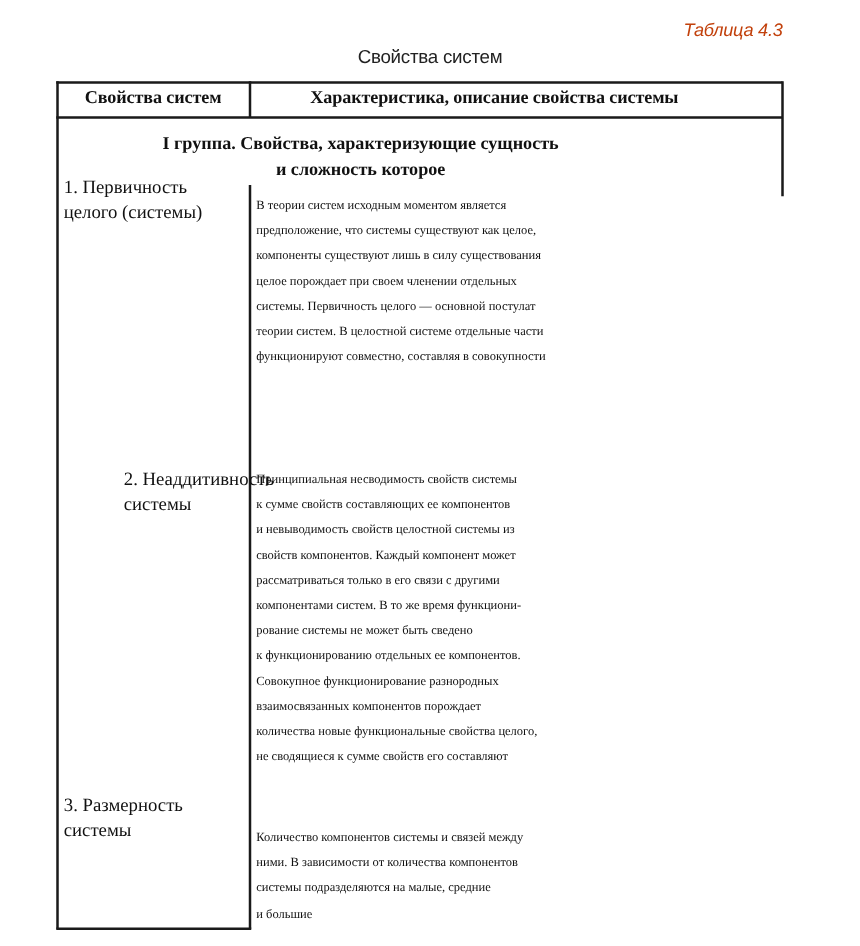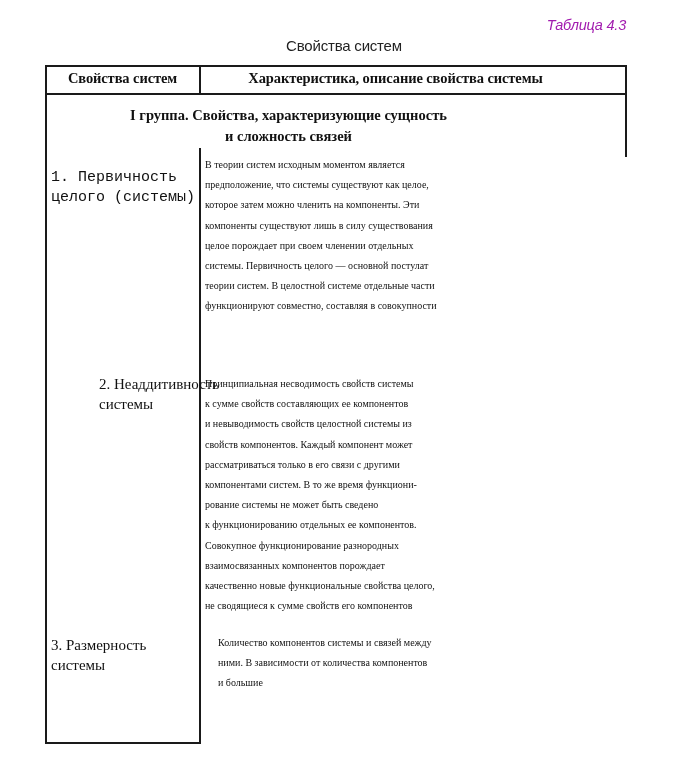--- a/index.html
+++ b/index.html
@@ -15,21 +15,21 @@
       color: #111;
       font-family: "Liberation Serif", "DejaVu Serif", serif;
     }
     .caption-number {
       position: absolute;
       top: 17px;
       right: 62px;
       font-family: "Liberation Sans", "DejaVu Sans", sans-serif;
       font-style: italic;
       font-size: 14.5px;
-      color: #a21caf;
+      color: #c2410c;
       letter-spacing: -0.2px;
     }
     .caption-title {
       position: absolute;
       top: 37px;
       left: 0;
       width: 688px;
       text-align: center;
       font-family: "Liberation Sans", "DejaVu Sans", sans-serif;
       font-size: 15px;
@@ -77,26 +77,26 @@
     }
     .prop-desc {
       position: absolute;
       left: 205px;
       width: 420px;
       font-size: 10px;
       line-height: 20.2px;
     }
     .prop-desc .ln { display: block; white-space: nowrap; }
 
-    .r1-name { top: 168px; font-family: Liberation Mono, monospace; }
+    .r1-name { top: 140px; }
     .r1-desc { top: 155px; }
     .r2-name { top: 374px; margin-left: 48px; }
     .r2-desc { top: 374px; }
     .r3-name { top: 635px; }
-    .r3-desc { top: 633px; margin-left: 13px; }
+    .r3-desc { top: 661px; }
   </style>
 </head>
 <body>
 
 <div class="caption-number">Таблица 4.3</div>
 <div class="caption-title">Свойства систем</div>
 
 <div>
   <div class="line h-top"></div>
   <div class="line h-head"></div>
@@ -104,53 +104,53 @@
   <div class="line v-left"></div>
   <div class="line v-div-head"></div>
   <div class="line v-div"></div>
   <div class="line v-right"></div>
 
   <div class="th th-left">Свойства систем</div>
   <div class="th th-right">Характеристика, описание свойства системы</div>
 
   <div class="group-title">
     <div>I группа. Свойства, характеризующие сущность</div>
-    <div>и сложность связей</div>
+    <div>и сложность которое</div>
   </div>
 
   <div class="prop-name r1-name">1. Первичность
 целого (системы)</div>
   <div class="prop-desc r1-desc">
     <span class="ln">В теории систем исходным моментом является</span>
     <span class="ln">предположение, что системы существуют как целое,</span>
-    <span class="ln">которое затем можно членить на компоненты. Эти</span>
     <span class="ln">компоненты существуют лишь в силу существования</span>
     <span class="ln">целое порождает при своем членении отдельных</span>
     <span class="ln">системы. Первичность целого — основной постулат</span>
     <span class="ln">теории систем. В целостной системе отдельные части</span>
     <span class="ln">функционируют совместно, составляя в совокупности</span>
   </div>
 
   <div class="prop-name r2-name">2. Неаддитивность
 системы</div>
   <div class="prop-desc r2-desc">
     <span class="ln">Принципиальная несводимость свойств системы</span>
     <span class="ln">к сумме свойств составляющих ее компонентов</span>
     <span class="ln">и невыводимость свойств целостной системы из</span>
     <span class="ln">свойств компонентов. Каждый компонент может</span>
     <span class="ln">рассматриваться только в его связи с другими</span>
     <span class="ln">компонентами систем. В то же время функциони-</span>
     <span class="ln">рование системы не может быть сведено</span>
     <span class="ln">к функционированию отдельных ее компонентов.</span>
     <span class="ln">Совокупное функционирование разнородных</span>
     <span class="ln">взаимосвязанных компонентов порождает</span>
-    <span class="ln">качественно новые функциональные свойства целого,</span>
-    <span class="ln">не сводящиеся к сумме свойств его компонентов</span>
+    <span class="ln">количества новые функциональные свойства целого,</span>
+    <span class="ln">не сводящиеся к сумме свойств его составляют</span>
   </div>
 
   <div class="prop-name r3-name">3. Размерность
 системы</div>
   <div class="prop-desc r3-desc">
     <span class="ln">Количество компонентов системы и связей между</span>
     <span class="ln">ними. В зависимости от количества компонентов</span>
+    <span class="ln">системы подразделяются на малые, средние</span>
     <span class="ln">и большие</span>
   </div>
 </div>
 
 </body></html>

